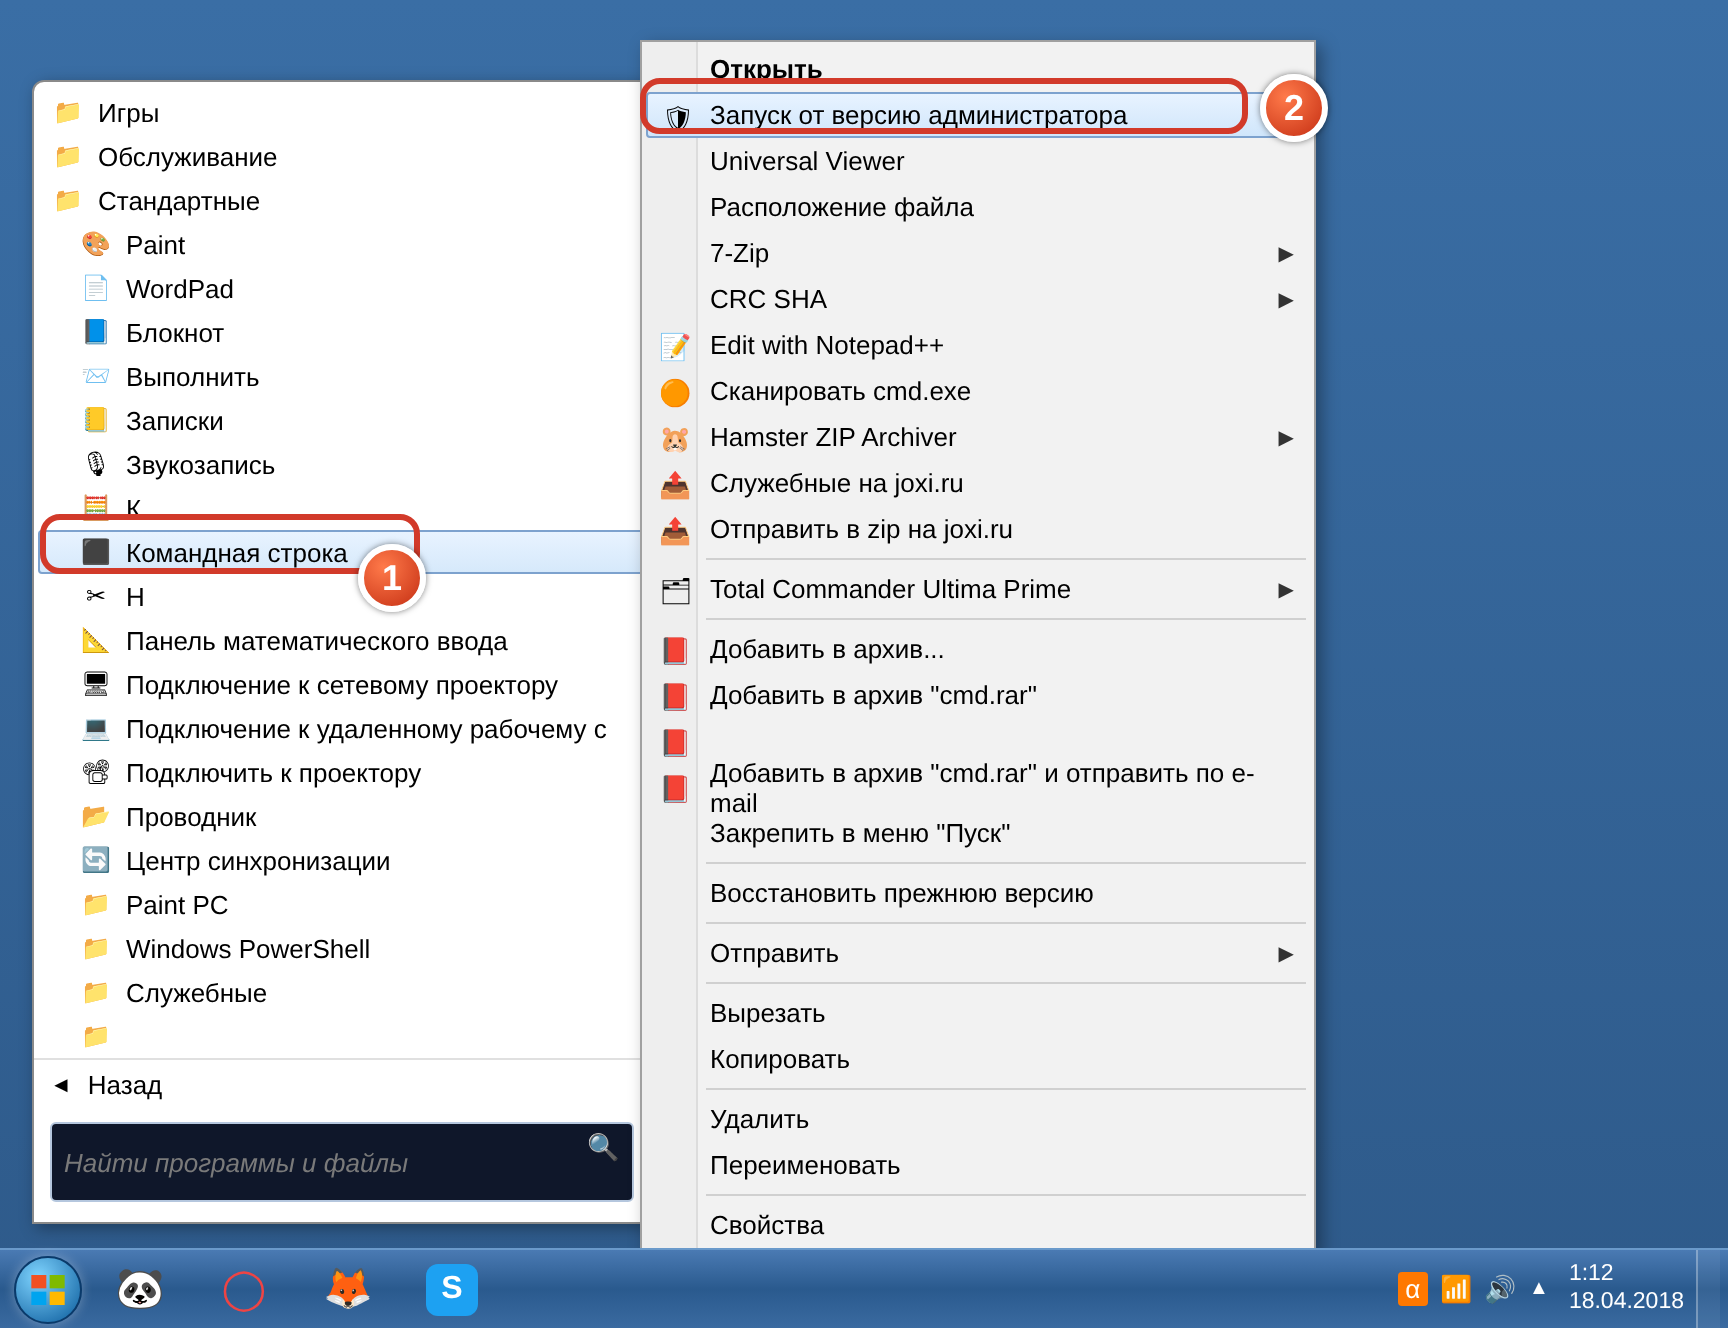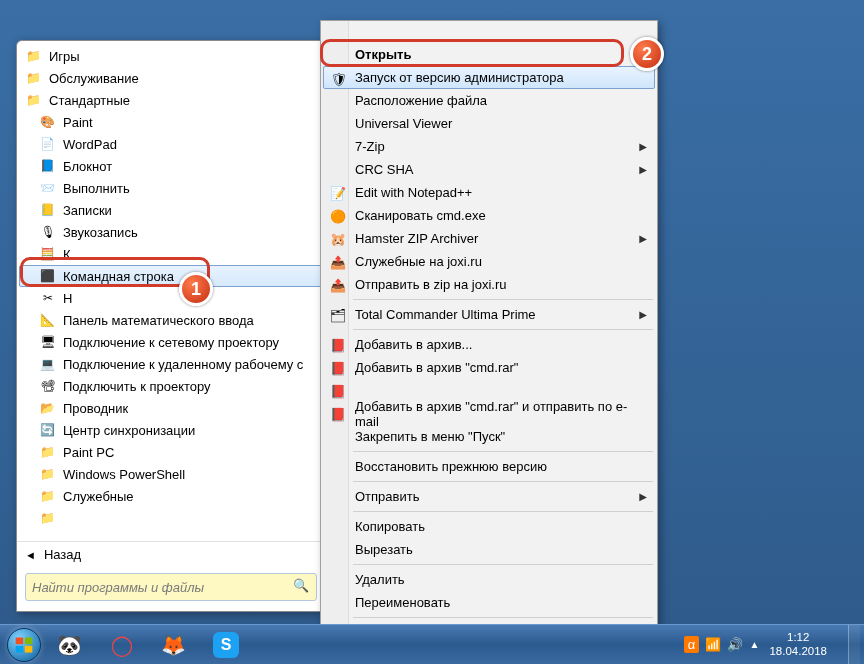--- a/index.html
+++ b/index.html
@@ -55,28 +55,28 @@
   }
   .back-row {
     display: flex; align-items: center;
     height: 26px;
     padding: 0 8px;
     border-top: 1px solid #e0e0e0;
   }
   .back-row .tri { margin-right: 8px; font-size: 11px; }
   .search-box {
     margin: 6px 8px 10px 8px;
-    height: 28px;
+    height: 40px;
     border: 1px solid #b5c7de;
     border-radius: 3px;
     display: flex; align-items: center;
     padding: 0 6px;
     color: #7a7a7a;
     font-style: italic;
-    background: #fef9c3;
+    background: #0f172a;
     position: relative;
   }
   .search-box .mag {
     position: absolute; right: 6px; top: 4px;
     color: #6b8bb5; font-style: normal;
   }
   
   .context-menu {
     position: absolute;
     left: 320px;
@@ -187,21 +187,21 @@
   .tray {
     margin-left: auto;
     display: flex; align-items: center;
     height: 100%;
     color: #fff;
     font-size: 11.5px;
     padding-right: 4px;
   }
   .tray-icons { display: flex; gap: 6px; margin-right: 10px; align-items:center;}
   .tray-icons span { font-size: 13px; }
-  .clock { text-align: center; line-height: 1.2; margin-right: 21px; }
+  .clock { text-align: left; line-height: 1.2; margin-right: 6px; }
   .show-desktop {
     width: 12px; height: 40px;
     border-left: 1px solid rgba(255,255,255,.3);
     background: rgba(255,255,255,.06);
   }
 </style>
 </head>
 <body>
 
 <div class="start-menu">
@@ -305,33 +305,33 @@
     <span>Назад</span>
   </div>
   <div class="search-box">
     <span>Найти программы и файлы</span>
     <span class="mag">🔍</span>
   </div>
 </div>
 
 <div class="context-menu">
   <div class="cm-gutter"></div>
-  <div id="cm-body" style="position:relative;margin-top:20px;">
+  <div id="cm-body" style="position:relative;">
       <div class="cm-item bold">
         <span>Открыть</span>
       </div>
       <div class="cm-item highlighted">
         <span class="cm-icon">🛡</span>
         <span>Запуск от версию администратора</span>
       </div>
       <div class="cm-item">
+        <span>Universal Viewer</span>
+      </div>
+      <div class="cm-item">
         <span>Расположение файла</span>
-      </div>
-      <div class="cm-item">
-        <span>Universal Viewer</span>
       </div>
       <div class="cm-item">
         <span>7-Zip</span>
         <span class="arrow">▶</span>
       </div>
       <div class="cm-item">
         <span>CRC SHA</span>
         <span class="arrow">▶</span>
       </div>
       <div class="cm-item">
@@ -384,24 +384,24 @@
       <div class="cm-item">
         <span>Восстановить прежнюю версию</span>
       </div>
       <div class="cm-sep"></div>
       <div class="cm-item">
         <span>Отправить</span>
         <span class="arrow">▶</span>
       </div>
       <div class="cm-sep"></div>
       <div class="cm-item">
+        <span>Вырезать</span>
+      </div>
+      <div class="cm-item">
         <span>Копировать</span>
-      </div>
-      <div class="cm-item">
-        <span>Вырезать</span>
       </div>
       <div class="cm-sep"></div>
       <div class="cm-item">
         <span>Удалить</span>
       </div>
       <div class="cm-item">
         <span>Переименовать</span>
       </div>
       <div class="cm-sep"></div>
       <div class="cm-item">

